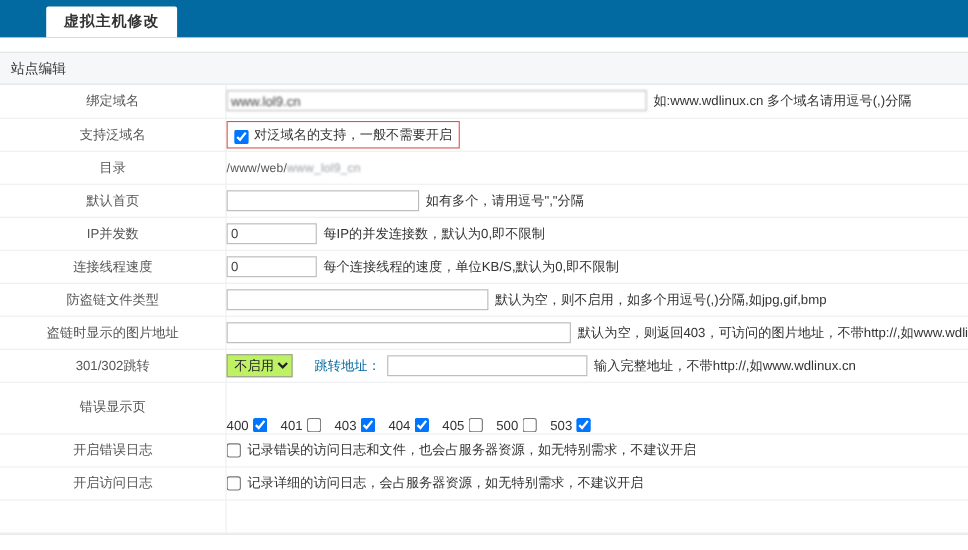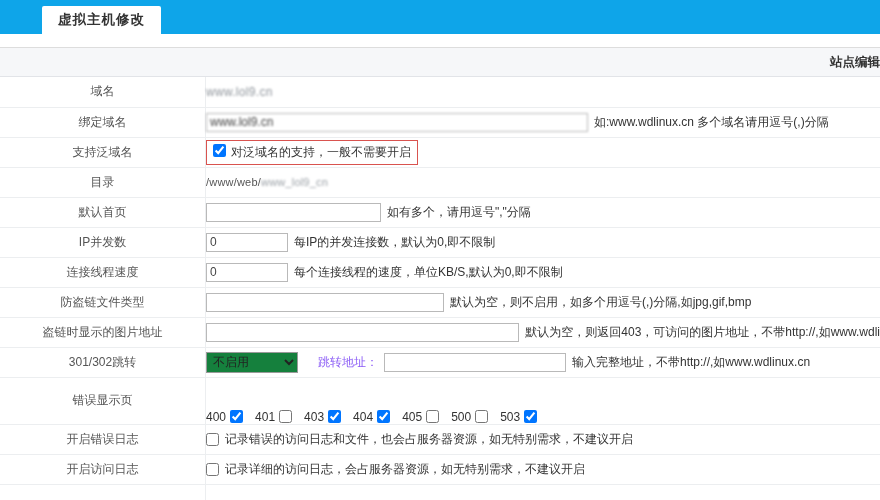--- a/index.html
+++ b/index.html
@@ -14,21 +14,21 @@
     font-family: "Liberation Sans", "DejaVu Sans", sans-serif;
     font-size: 12px;
     color: #333333;
     -webkit-font-smoothing: antialiased;
   }
 
   
   .tabbar {
     position: relative;
     height: 34px;
-    background: #0ea5e9;
+    background: #0369a1;
     padding: 0;
     display: flex;
     align-items: flex-end;
   }
   .tabbar-spacer { width: 42px; height: 100%; }
   .tab {
     height: 28px;
     line-height: 28px;
     padding: 0 16px;
     background: #ffffff;
@@ -54,24 +54,23 @@
     border-top: 1px solid #dddddd;
     border-bottom: 1px solid #dddddd;
     background: #ffffff;
   }
   .panel-header {
     background: #f6f7f9;
     border-bottom: 1px solid #e2e4e8;
     height: 28px;
     line-height: 28px;
     padding-left: 10px;
-    font-weight: bold;
+    font-weight: normal;
     font-size: 12.5px;
     color: #333333;
-    text-align: right;
   }
 
   
   table.form {
     width: 100%;
     border-collapse: collapse;
     table-layout: fixed;
   }
   table.form tr { height: 30px; }
   table.form td {
@@ -115,23 +114,23 @@
   input.txt.w-index  { width: 175px; }
   input.txt.w-num    { width:  82px; }
   input.txt.w-type   { width: 238px; }
   input.txt.w-allow  { width: 292px; }
   input.txt.w-img    { width: 320px; }
   input.txt.w-jump   { width: 182px; }
 
   select.sel {
     box-sizing: border-box;
     height: 21px;
-    width: 92px;
+    width: 60px;
     border: 1px solid #9a9a9a;
-    background: #15803d;
+    background: #bef264;
     font-family: "Liberation Sans", sans-serif;
     font-size: 12px;
     color: #222222;
     padding-left: 2px;
   }
 
   input.cb {
     margin: 0;
     width: 13px;
     height: 13px;
@@ -154,56 +153,50 @@
   .dirpath {
     color: #555555;
     font-size: 11px;
     letter-spacing: 0.2px;
   }
   .dirpath .b { color: #9aa0a6; filter: blur(0.8px); }
 
   
   .hl-box {
     display: inline-flex;
-    align-items: flex-start;
+    align-items: flex-end;
     gap: 5px;
     border: 1px solid #d9534f;
     padding: 3px 6px;
     background: #ffffff;
   }
 
   
   .codes { display: flex; align-items: center; gap: 4px; margin-top: 32px; }
   .codes .code { margin-left: 8px; color: #333; font-size: 12px; }
   .codes .code:first-child { margin-left: 0; }
 
-  .jumplabel { margin-left: 14px; color: #8b5cf6; }
+  .jumplabel { margin-left: 14px; color: #0369a1; }
 </style>
 </head>
 <body>
 
 <div class="tabbar">
   <div class="tabbar-spacer"></div>
   <div class="tab">虚拟主机修改</div>
   <div class="tabbar-rest"></div>
 </div>
 <div class="tabbar-underline"></div>
 
 <div class="panel">
   <div class="panel-header">站点编辑</div>
 
   <table class="form">
     <tbody>
 
-      <tr>
-        <td class="lbl">域名</td>
-        <td class="val">
-          <span class="muted-blur blurbox">www.lol9.cn</span>
-        </td>
-      </tr>
 
       <tr>
         <td class="lbl">绑定域名</td>
         <td class="val">
           <div class="valrow">
             <input class="txt w-bind blurbox" type="text" value="www.lol9.cn" style="">
             <span class="hint">如:www.wdlinux.cn 多个域名请用逗号(,)分隔</span>
           </div>
         </td>
       </tr>

